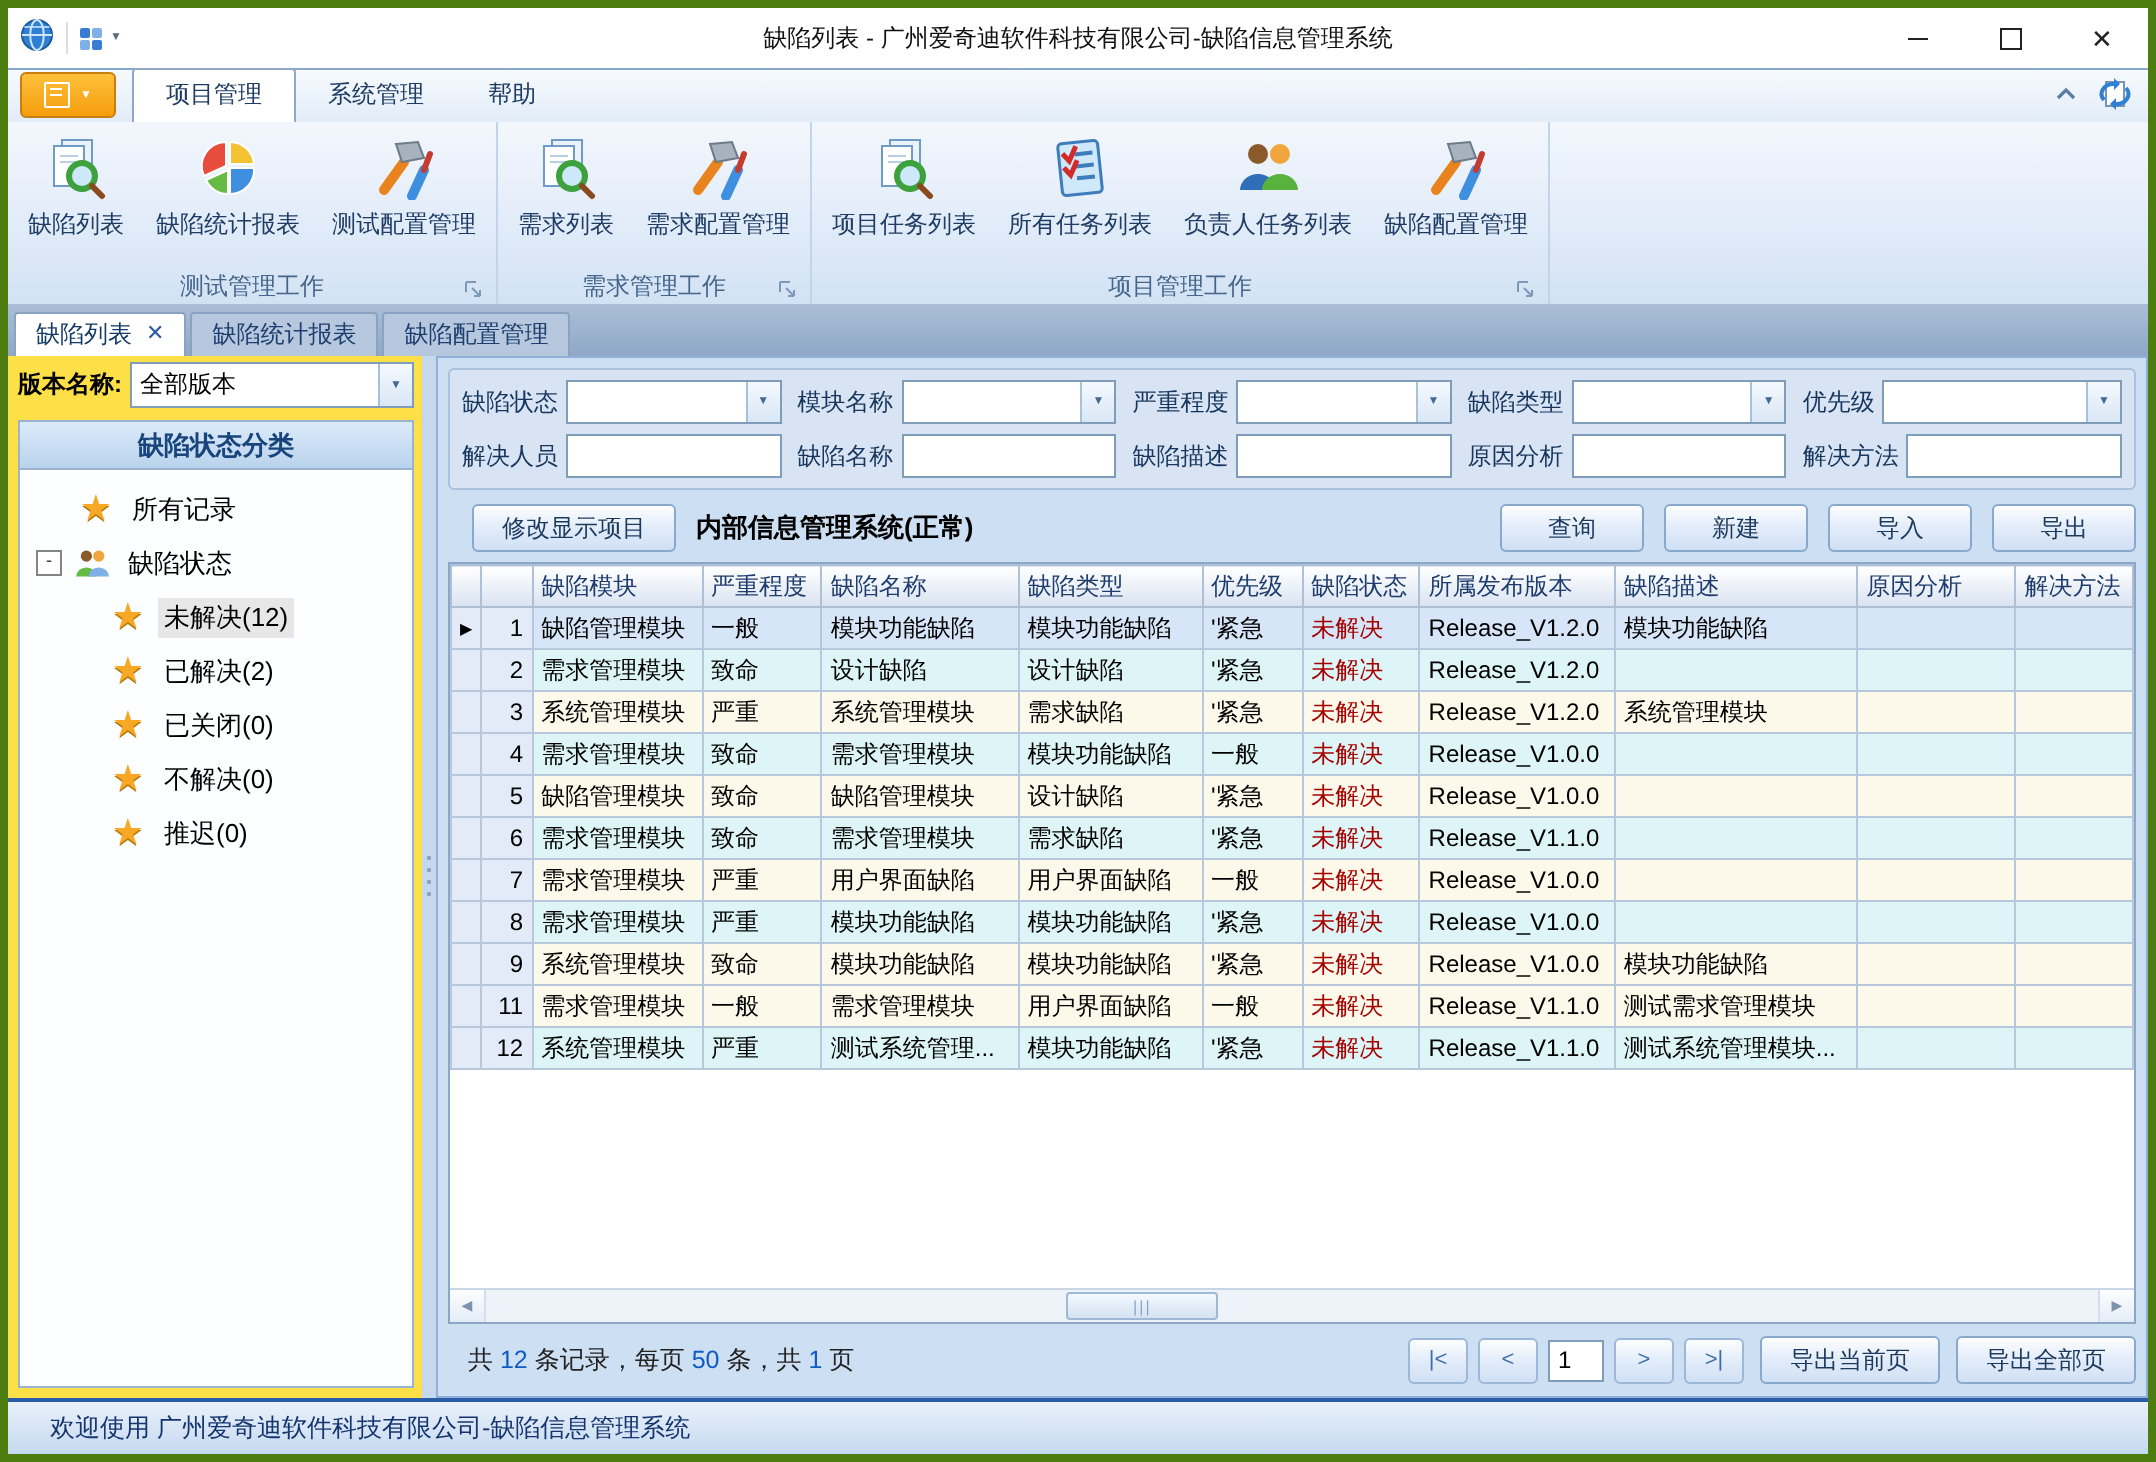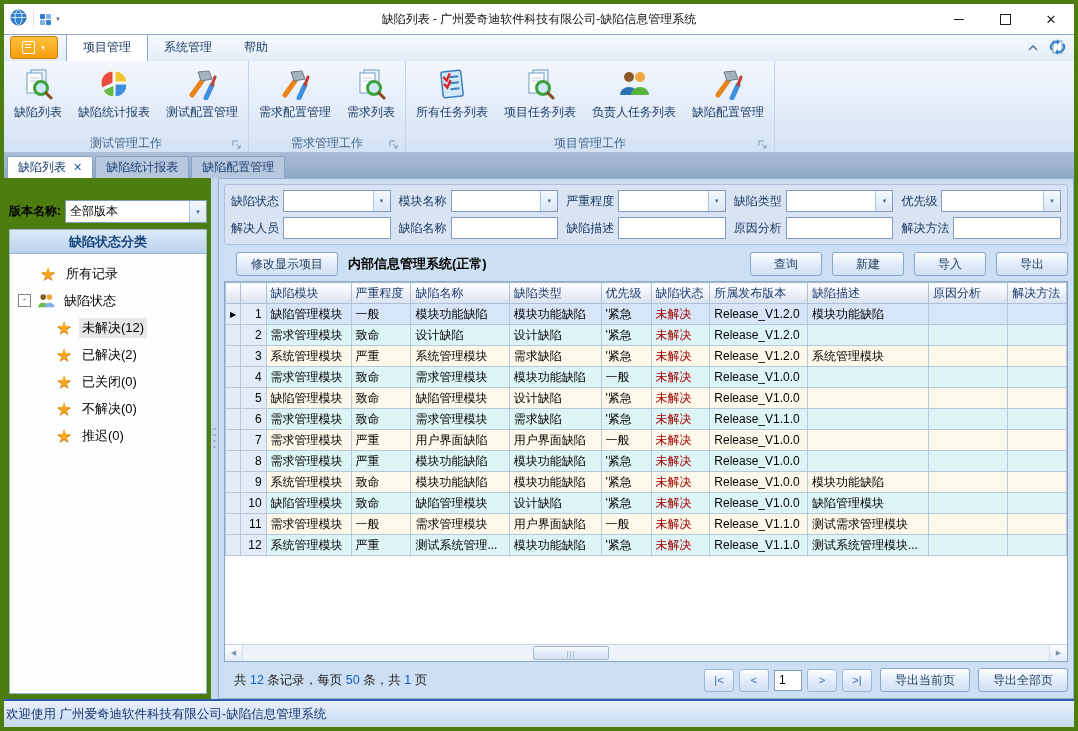--- a/index.html
+++ b/index.html
@@ -43,21 +43,21 @@
   .rlauncher{position:absolute;right:4px;bottom:3px;width:10px;height:10px;}
 
   
   .dstrip{height:25px;background:linear-gradient(#a9bdd7,#90a8c6);display:flex;align-items:flex-end;padding-left:2px;flex:none;}
   .dtab{height:21px;margin:0 1px;padding:0 10px;display:flex;align-items:center;gap:7px;background:#b7c7dd;border:1px solid #8aa3c2;border-bottom:none;border-radius:2px 2px 0 0;color:#1c3f6e;}
   .dtab.active{background:#ffffff;color:#153a66;}
   .dclose{color:#2a5b9e;font-weight:bold;font-size:11px;line-height:1;}
 
   
   .content{flex:1;display:flex;min-height:0;background:#cfe0f2;}
-  .sidebar{width:207px;flex:none;display:flex;flex-direction:column;padding:22px 4px 5px 5px;box-sizing:border-box;background:#4d7c0f;}
+  .sidebar{width:207px;flex:none;display:flex;flex-direction:column;padding:3px 4px 5px 5px;box-sizing:border-box;background:#fde047;}
   .verrow{display:flex;align-items:center;gap:4px;flex:none;}
   .verlabel{font-weight:bold;color:#000;white-space:nowrap;}
   .combo{flex:1;height:21px;background:#fff;border:1px solid #7f9db9;display:flex;align-items:center;}
   .combo-text{flex:1;padding:0 4px;color:#000;}
   .combo-arrow{width:16px;align-self:stretch;background:linear-gradient(#f4f9fe,#d9e7f6);border-left:1px solid #a8c0da;color:#446a94;font-size:6px;display:flex;align-items:center;justify-content:center;}
   .sidepanel{margin-top:6px;flex:1;display:flex;flex-direction:column;border:1px solid #9ab3d3;min-height:0;}
   .sideheader{height:23px;flex:none;background:linear-gradient(#dcebfa,#b9d2ec);border-bottom:1px solid #9ab3d3;display:flex;align-items:center;justify-content:center;font-weight:bold;color:#17457c;font-size:13px;}
   .treebox{flex:1;background:#fdfeff;padding-top:6px;overflow:hidden;}
   .trow{height:27px;display:flex;align-items:center;gap:5px;}
   .trow.lv1{padding-left:28px;}
@@ -110,21 +110,21 @@
   .gfooter{flex:none;margin-top:5px;height:26px;display:flex;align-items:center;}
   .summary{color:#222;font-size:12.5px;margin-left:10px;white-space:nowrap;}
   .sum-num{color:#0f5cc4;}
   .fspacer{flex:1;}
   .pbtn{width:30px;height:23px;box-sizing:border-box;margin-left:5px;display:flex;align-items:center;justify-content:center;background:linear-gradient(#fdfeff,#e2ecfa 50%,#d0e0f4);border:1px solid #9db8d6;border-radius:3px;color:#3c6da8;font-size:11px;}
   .pinput{width:28px;height:21px;box-sizing:border-box;margin-left:5px;border:1px solid #7f9db9;text-align:left;padding:0 4px;font:inherit;}
   .exbtn{margin-left:8px;}
 
   
   .statusbar{flex:none;height:26px;border-top:2px solid #2a5caa;background:linear-gradient(#e9f1fb,#c5d9f0);display:flex;align-items:center;color:#15356e;font-size:12.5px;}
-  .sb-left{padding-left:2px;}
+  .sb-left{padding-left:21px;}
   .sb-right{margin-left:auto;display:flex;align-items:center;gap:14px;padding-right:6px;}
   .sb-sep{width:1px;height:14px;background:#a8bedb;}
   .sb-badge{display:flex;align-items:center;gap:3px;}
   .rgrip{width:12px;height:12px;margin-left:2px;background:radial-gradient(circle,#93a9c4 1px,transparent 1.3px);background-size:4px 4px;background-position:bottom right;}
 </style>
 </head>
 <body>
 
 <div class="win">
 
@@ -237,79 +237,79 @@
                 <path d="M1 1 H6 M1 1 V6" stroke="#7e98b8" fill="none"></path>
                 <path d="M4 4 L8 8 M8 8 H5 M8 8 V5" stroke="#7e98b8" fill="none"></path>
               </svg></span>
           </div>
         </div>
         <div class="rgroup">
           <div class="rbtns">
             <div class="rbtn">
               <div class="ricon">
                 <svg width="32" height="32" viewBox="0 0 32 32">
-                  <line x1="6" y1="27" x2="16" y2="13" stroke="#e8831d" stroke-width="5" stroke-linecap="round"></line>
-                  <polygon points="12,4 23,3 26,11 15,13" fill="#a7b2bf" stroke="#6d7a88"></polygon>
-                  <line x1="20" y1="30" x2="26" y2="17" stroke="#3f8fe0" stroke-width="5" stroke-linecap="round"></line>
-                  <line x1="26" y1="17" x2="29" y2="9" stroke="#c43b2f" stroke-width="3" stroke-linecap="round"></line>
-                </svg>
-              </div>
-              <div class="rlabel">需求配置管理</div>
-            </div>
-            <div class="rbtn">
-              <div class="ricon">
-                <svg width="32" height="32" viewBox="0 0 32 32">
                   <rect x="9" y="2" width="15" height="20" fill="#eaf3fc" stroke="#6f9bc4"></rect>
                   <rect x="5" y="5" width="15" height="20" fill="#ffffff" stroke="#6f9bc4"></rect>
                   <line x1="8" y1="10" x2="17" y2="10" stroke="#b9cfe4"></line>
                   <line x1="8" y1="13" x2="17" y2="13" stroke="#b9cfe4"></line>
                   <circle cx="19" cy="20" r="6.5" fill="#cde8f8" stroke="#3da13d" stroke-width="3"></circle>
                   <line x1="24" y1="25" x2="29" y2="30" stroke="#8a4a1f" stroke-width="3" stroke-linecap="round"></line>
                 </svg>
               </div>
               <div class="rlabel">需求列表</div>
             </div>
+            <div class="rbtn">
+              <div class="ricon">
+                <svg width="32" height="32" viewBox="0 0 32 32">
+                  <line x1="6" y1="27" x2="16" y2="13" stroke="#e8831d" stroke-width="5" stroke-linecap="round"></line>
+                  <polygon points="12,4 23,3 26,11 15,13" fill="#a7b2bf" stroke="#6d7a88"></polygon>
+                  <line x1="20" y1="30" x2="26" y2="17" stroke="#3f8fe0" stroke-width="5" stroke-linecap="round"></line>
+                  <line x1="26" y1="17" x2="29" y2="9" stroke="#c43b2f" stroke-width="3" stroke-linecap="round"></line>
+                </svg>
+              </div>
+              <div class="rlabel">需求配置管理</div>
+            </div>
           </div>
           <div class="rgtitle">
             <span>需求管理工作</span>
             <span class="rlauncher"><svg width="10" height="10" viewBox="0 0 10 10">
                 <path d="M1 1 H6 M1 1 V6" stroke="#7e98b8" fill="none"></path>
                 <path d="M4 4 L8 8 M8 8 H5 M8 8 V5" stroke="#7e98b8" fill="none"></path>
               </svg></span>
           </div>
         </div>
         <div class="rgroup">
           <div class="rbtns">
+            <div class="rbtn">
+              <div class="ricon">
+                <svg width="32" height="32" viewBox="0 0 32 32">
+                  <rect x="9" y="2" width="15" height="20" fill="#eaf3fc" stroke="#6f9bc4"></rect>
+                  <rect x="5" y="5" width="15" height="20" fill="#ffffff" stroke="#6f9bc4"></rect>
+                  <line x1="8" y1="10" x2="17" y2="10" stroke="#b9cfe4"></line>
+                  <line x1="8" y1="13" x2="17" y2="13" stroke="#b9cfe4"></line>
+                  <circle cx="19" cy="20" r="6.5" fill="#cde8f8" stroke="#3da13d" stroke-width="3"></circle>
+                  <line x1="24" y1="25" x2="29" y2="30" stroke="#8a4a1f" stroke-width="3" stroke-linecap="round"></line>
+                </svg>
+              </div>
+              <div class="rlabel">项目任务列表</div>
+            </div>
             <div class="rbtn">
               <div class="ricon">
                 <svg width="32" height="32" viewBox="0 0 32 32">
                   <g transform="rotate(-6 16 16)">
                     <rect x="6" y="3" width="20" height="26" rx="2" fill="#cfe9fb" stroke="#3d7dbb" stroke-width="1.5"></rect>
                     <line x1="14" y1="9" x2="23" y2="9" stroke="#3d7dbb" stroke-width="2"></line>
                     <line x1="14" y1="15" x2="23" y2="15" stroke="#3d7dbb" stroke-width="2"></line>
                     <line x1="14" y1="21" x2="23" y2="21" stroke="#3d7dbb" stroke-width="2"></line>
                     <path d="M8 8 l3 4 4-7" stroke="#d42a2a" stroke-width="2.5" fill="none"></path>
                     <path d="M8 15 l3 4 4-7" stroke="#d42a2a" stroke-width="2.5" fill="none"></path>
                   </g>
                 </svg>
               </div>
               <div class="rlabel">所有任务列表</div>
-            </div>
-            <div class="rbtn">
-              <div class="ricon">
-                <svg width="32" height="32" viewBox="0 0 32 32">
-                  <rect x="9" y="2" width="15" height="20" fill="#eaf3fc" stroke="#6f9bc4"></rect>
-                  <rect x="5" y="5" width="15" height="20" fill="#ffffff" stroke="#6f9bc4"></rect>
-                  <line x1="8" y1="10" x2="17" y2="10" stroke="#b9cfe4"></line>
-                  <line x1="8" y1="13" x2="17" y2="13" stroke="#b9cfe4"></line>
-                  <circle cx="19" cy="20" r="6.5" fill="#cde8f8" stroke="#3da13d" stroke-width="3"></circle>
-                  <line x1="24" y1="25" x2="29" y2="30" stroke="#8a4a1f" stroke-width="3" stroke-linecap="round"></line>
-                </svg>
-              </div>
-              <div class="rlabel">项目任务列表</div>
             </div>
             <div class="rbtn">
               <div class="ricon">
                 <svg width="32" height="32" viewBox="0 0 32 32">
                   <circle cx="11" cy="9" r="5" fill="#8a5a2a"></circle>
                   <path d="M2 27 a9 8 0 0 1 18 0 z" fill="#2f6fb8"></path>
                   <circle cx="22" cy="9" r="5" fill="#f0a63c"></circle>
                   <path d="M13 27 a9 8 0 0 1 18 0 z" fill="#57b33e"></path>
                 </svg>
               </div>
@@ -647,34 +647,20 @@
                   <td class="data">致命</td>
                   <td class="data">模块功能缺陷</td>
                   <td class="data">模块功能缺陷</td>
                   <td class="data">'紧急</td>
                   <td class="data status">未解决</td>
                   <td class="data">Release_V1.0.0</td>
                   <td class="data">模块功能缺陷</td>
                   <td class="data"></td>
                   <td class="data"></td>
                 </tr>
-                <tr class="even">
-                  <td class="mark"></td>
-                  <td class="numc">10</td>
-                  <td class="data">缺陷管理模块</td>
-                  <td class="data">致命</td>
-                  <td class="data">缺陷管理模块</td>
-                  <td class="data">设计缺陷</td>
-                  <td class="data">'紧急</td>
-                  <td class="data status">未解决</td>
-                  <td class="data">Release_V1.0.0</td>
-                  <td class="data">缺陷管理模块</td>
-                  <td class="data"></td>
-                  <td class="data"></td>
-                </tr>
                 <tr class="odd">
                   <td class="mark"></td>
                   <td class="numc">11</td>
                   <td class="data">需求管理模块</td>
                   <td class="data">一般</td>
                   <td class="data">需求管理模块</td>
                   <td class="data">用户界面缺陷</td>
                   <td class="data">一般</td>
                   <td class="data status">未解决</td>
                   <td class="data">Release_V1.1.0</td>

